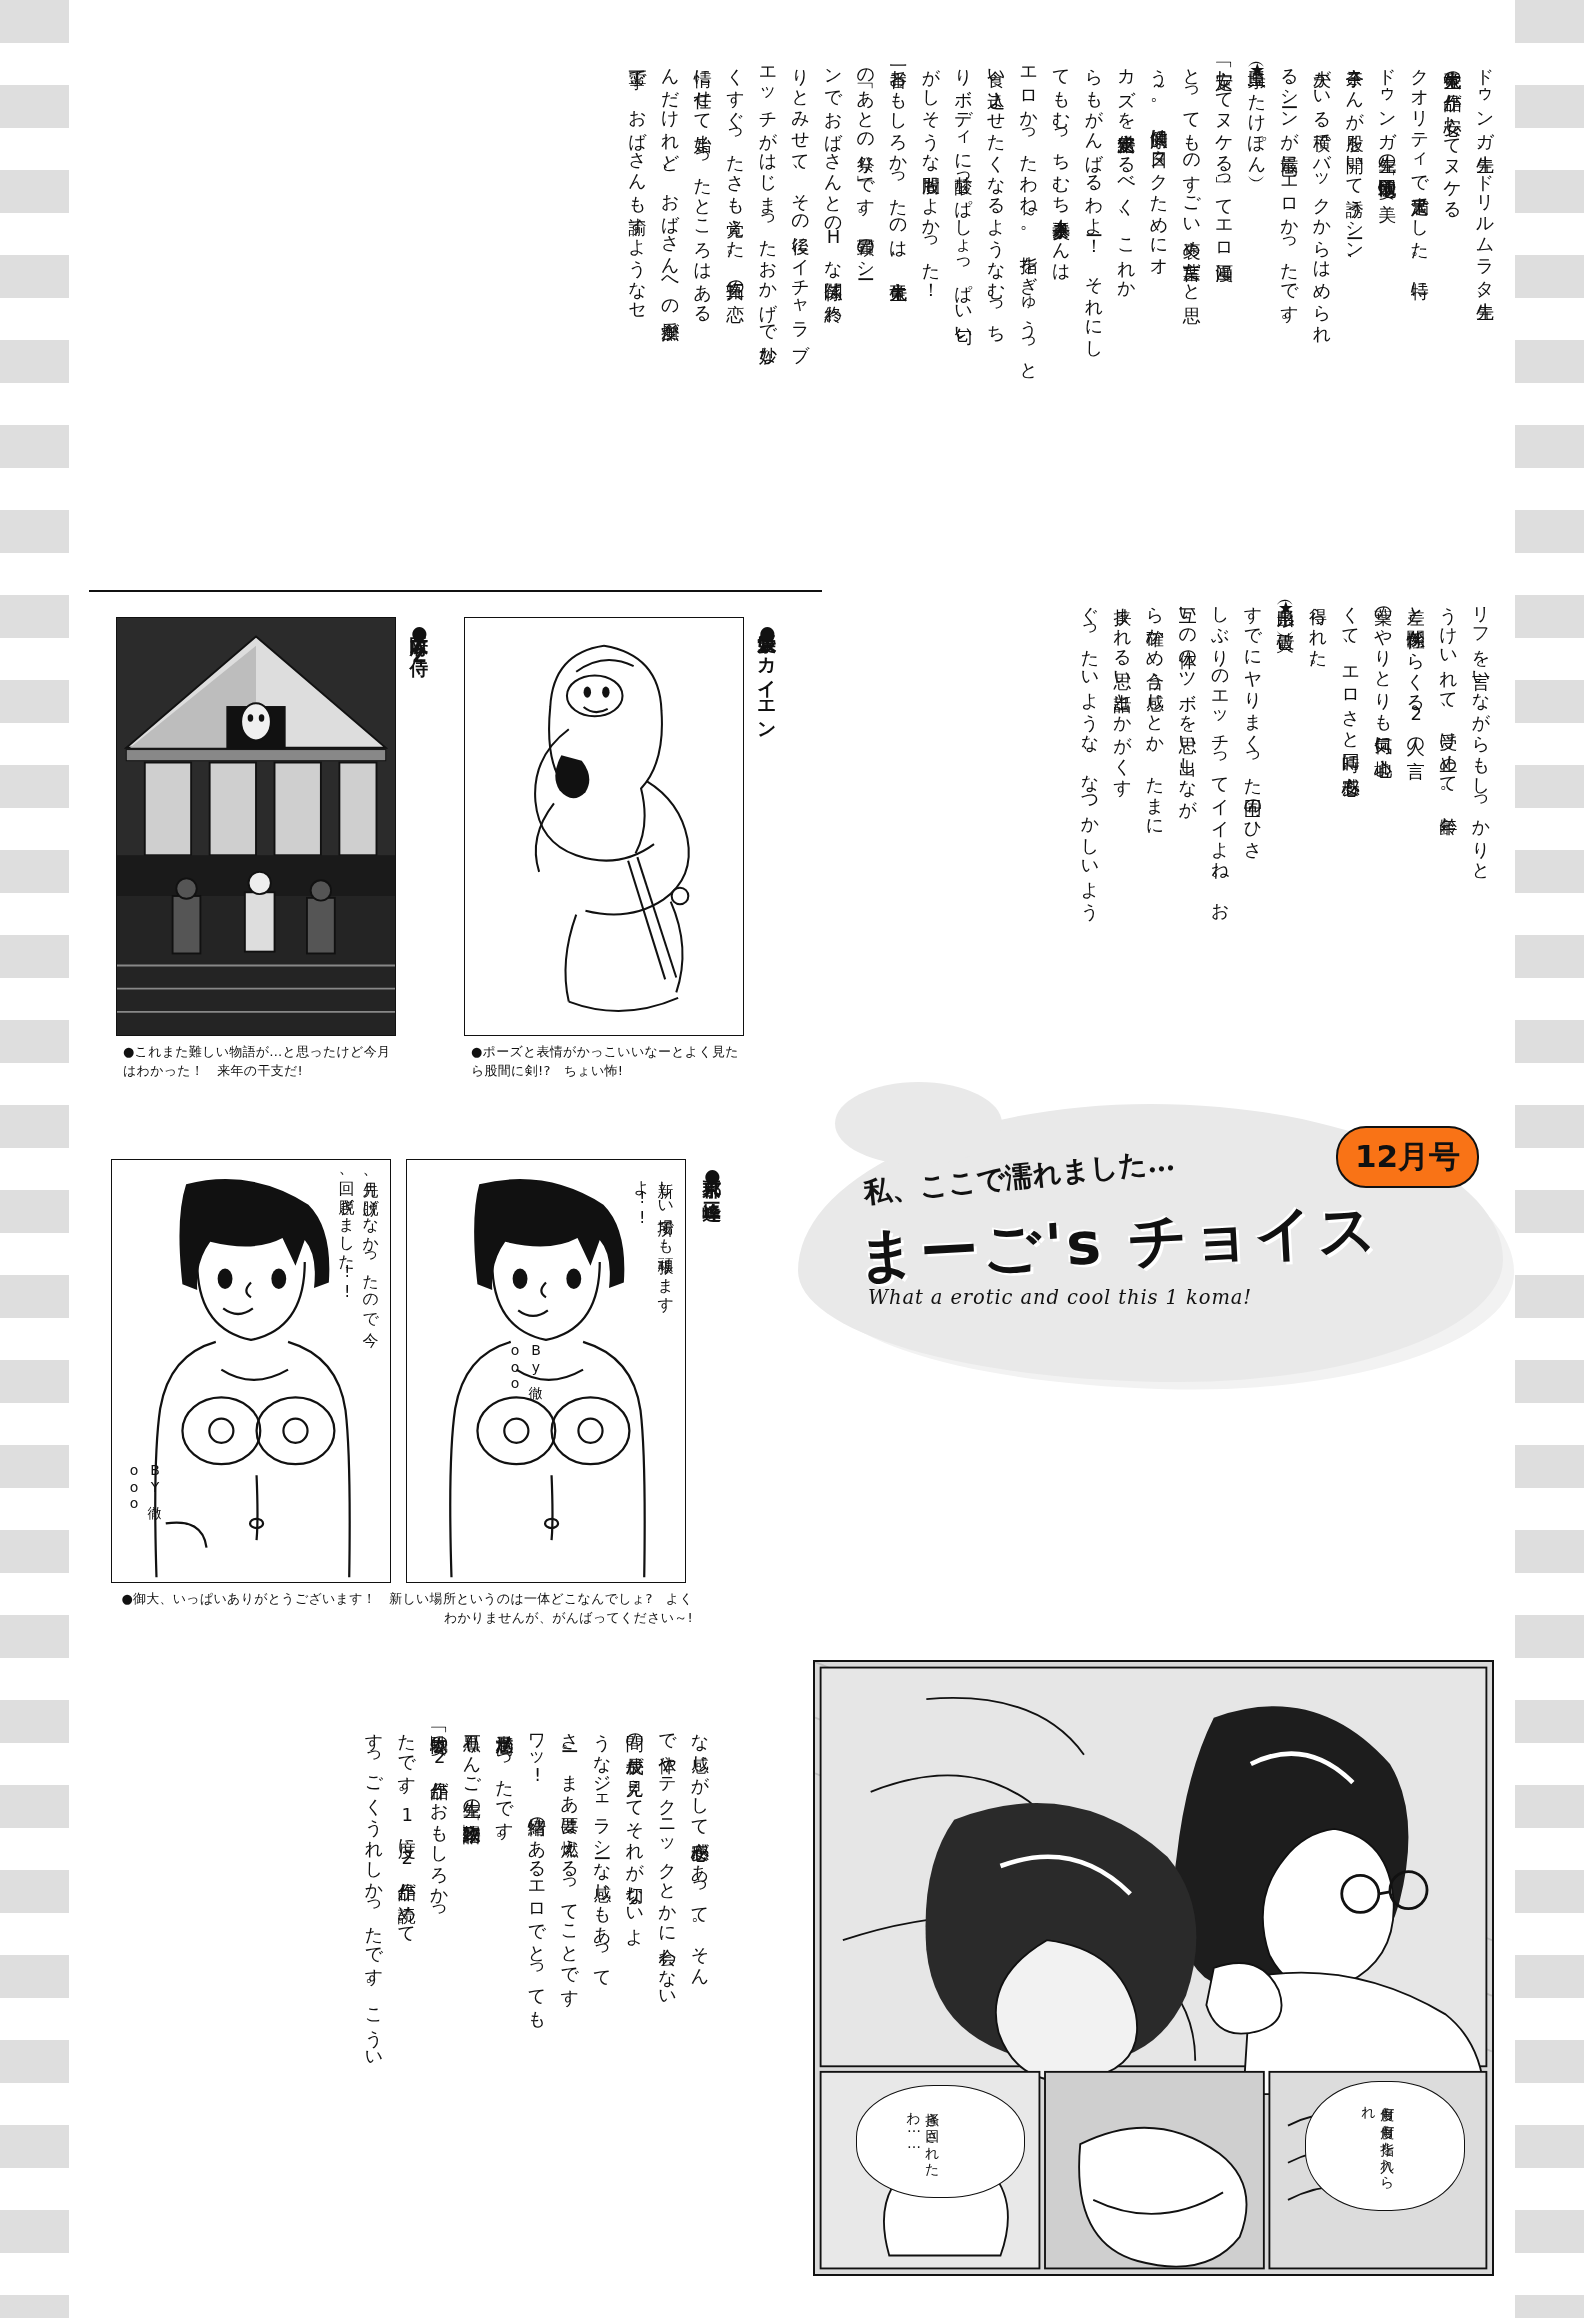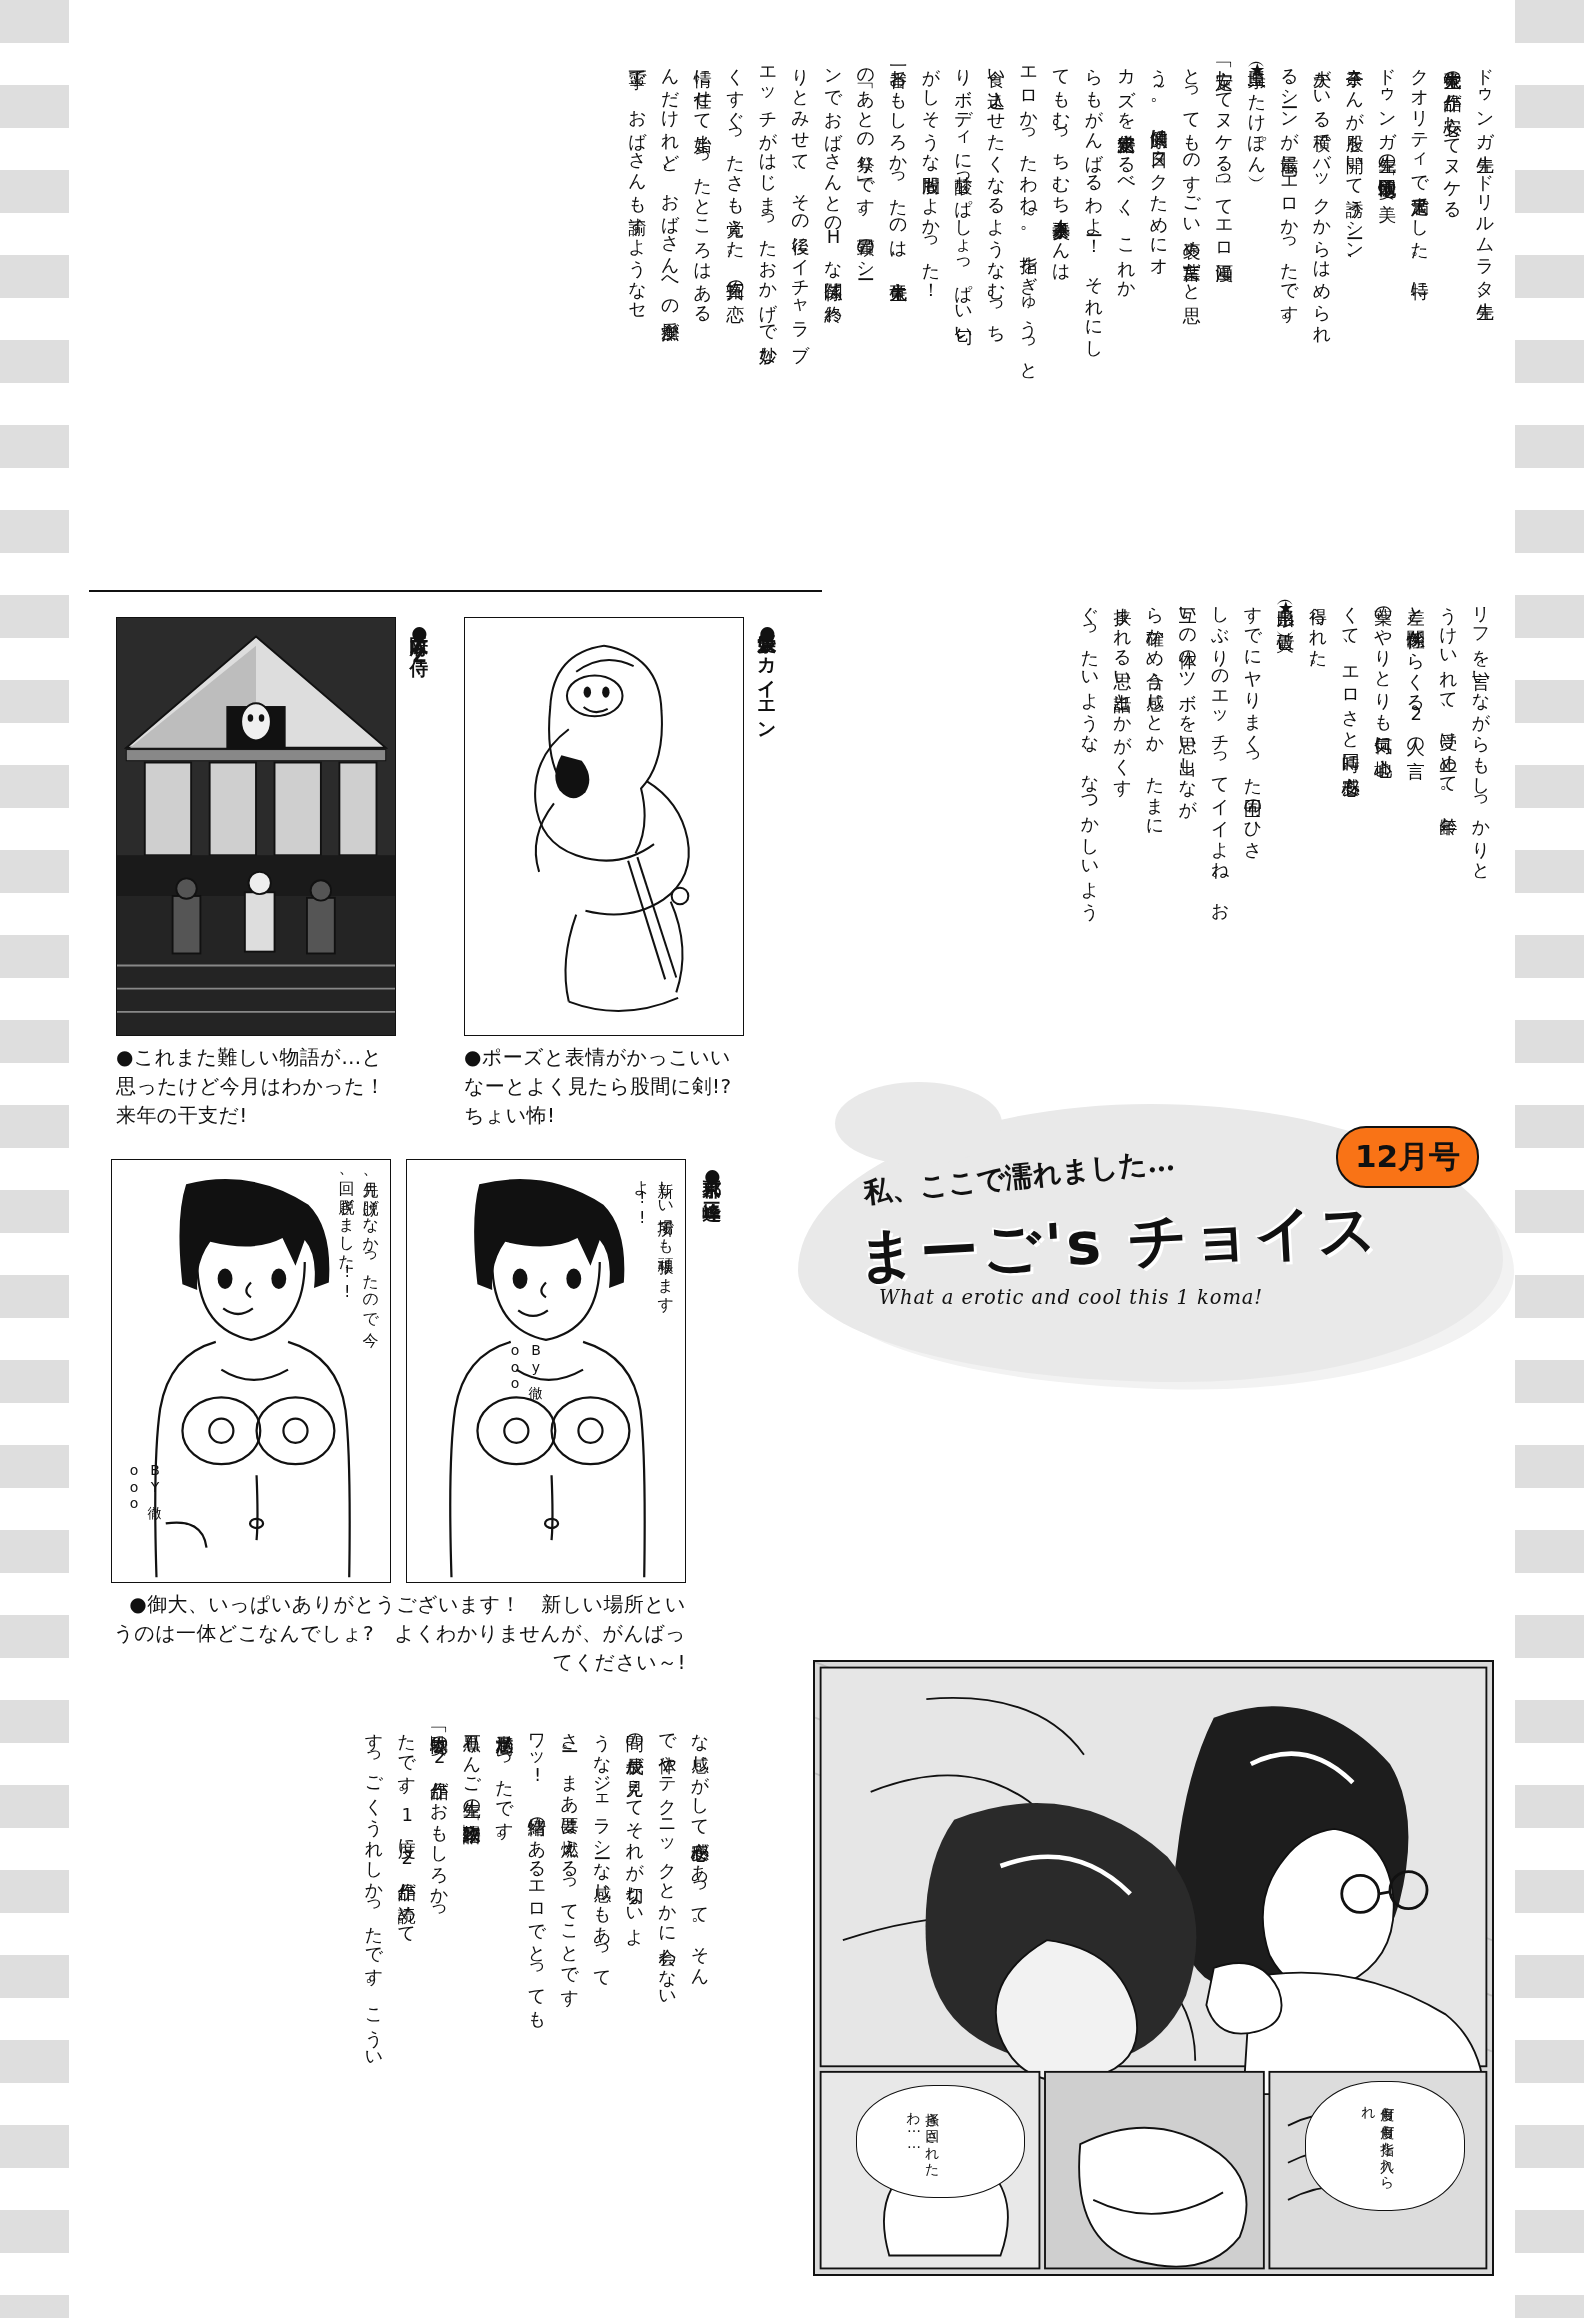--- a/index.html
+++ b/index.html
@@ -23,42 +23,42 @@
   #top-letters{position:absolute;left:89px;top:56px;width:1410px;height:519px;
       display:flex;flex-direction:row-reverse;align-items:flex-start;gap:0px;}
   #top-letters .col{font-size:18px;height:501px;margin-left:5.6px;}
   .sig{font-size:16.7px;}
 
   
   .rule{position:absolute;background:#111;height:1.9px;}
 
   
   .artbox{position:absolute;border:1.9px solid #111;background:#fff;overflow:hidden;}
-  .cap{position:absolute;font-size:20px;line-height:1.45;letter-spacing:0.02em;}
+  .cap{position:absolute;font-size:13px;line-height:1.45;letter-spacing:0.02em;margin-left:7px;}
   .label-v{position:absolute;font-size:18.6px;font-weight:bold;}
 
   
   #mid-right{position:absolute;right:89px;top:594px;width:278px;height:436px;
       display:flex;flex-direction:row-reverse;}
   #mid-right .col{font-size:18px;height:417px;margin-left:5.6px;}
 
   
   #choice{position:absolute;left:798px;top:1104px;width:705px;height:390px;}
   .cloud{position:absolute;left:0;top:0;width:705px;height:278px;
      background:#e9e9e9;border-radius:50% 50% 46% 54%/60% 56% 44% 40%;
      box-shadow:16.7px 13px 0 -5.6px #f2f2f2;}
   .cloud:after{content:"";position:absolute;left:37px;top:-22px;width:167px;height:83px;
      background:#e9e9e9;border-radius:50%;}
   .ttl-small{position:absolute;left:65px;top:54px;font-size:28px;font-weight:bold;
      transform:rotate(-6deg);font-family:"DejaVu Serif","Liberation Serif",serif;}
   .ttl-big{position:absolute;left:59px;top:100px;font-size:58px;font-weight:bold;
      letter-spacing:3.7px;transform:rotate(-3deg);
      font-family:"DejaVu Sans","Liberation Sans",sans-serif;
      text-shadow:2.8px 2.8px 0 #fff,-1.9px -1.9px 0 #fff;}
-  .ttl-en{position:absolute;left:81px;top:182px;font-size:19.5px;font-style:italic;
+  .ttl-en{position:absolute;left:70px;top:182px;font-size:19.5px;font-style:italic;
      font-family:"DejaVu Serif","Liberation Serif",serif;letter-spacing:0.9px;}
   .badge{position:absolute;right:24px;top:22px;width:139px;height:58px;border:2.8px solid #111;
      border-radius:30px;background:#f97316;display:flex;align-items:center;justify-content:center;
      font-size:31px;font-weight:bold;}
   .choice-body{position:absolute;left:9.3px;top:234px;width:686px;font-size:19.5px;
      line-height:1.62;letter-spacing:0.01em;}
 
   
   #manga{position:absolute;left:813px;top:1660px;width:677px;height:612px;
      border:2.8px solid #111;background:#dcdcdc;overflow:hidden;}

